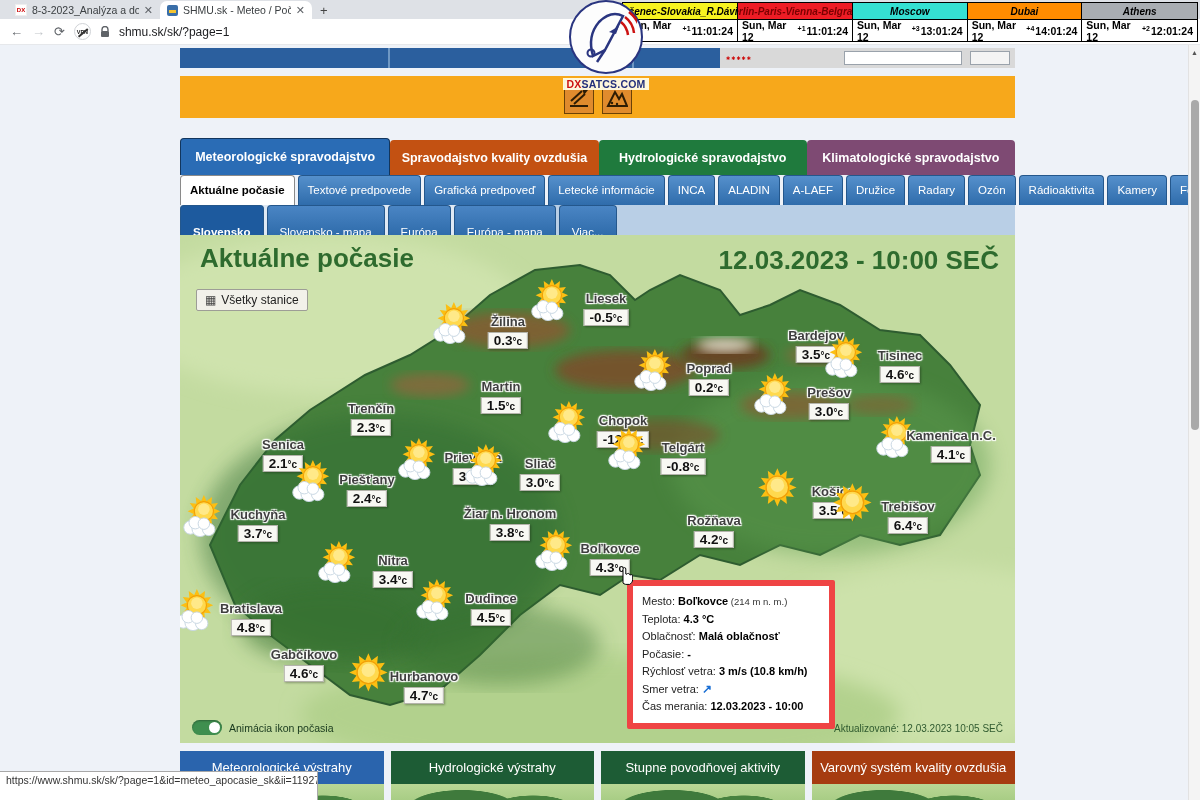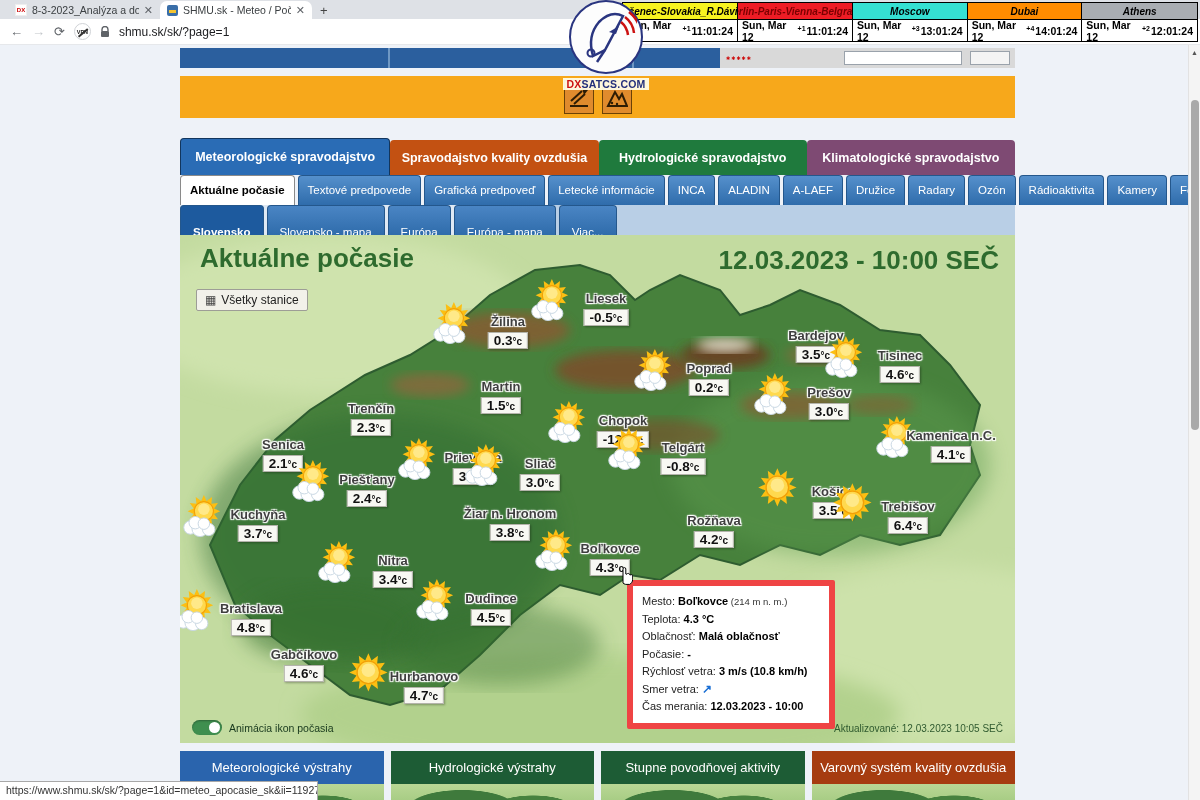--- a/index.html
+++ b/index.html
@@ -102,21 +102,21 @@
   
   #bottomrow { display:flex; gap:7px; margin-top:8px; }
   .bpanel { width:203.5px; }
   .bphead { height:33px; display:flex; align-items:center; justify-content:center; color:#fff; font-size:13px; }
   .bpthumb { height:19px; background:
       radial-gradient(ellipse 90px 30px at 35% 125%, #3f7a3c 58%, rgba(63,122,60,0) 60%),
       radial-gradient(ellipse 70px 24px at 70% 135%, #47823f 58%, rgba(63,122,60,0) 60%),
       linear-gradient(#b9d795,#a5cb82); }
 
   
-  #statusbox { position:absolute; left:0; bottom:0; width:318px; height:19px; background:#fff; border:1px solid #a8a8a8; border-left:none; border-bottom:none; font-size:10.5px; color:#333; line-height:17px; padding:0 6px; white-space:nowrap; overflow:hidden; z-index:20; }
+  #statusbox { position:absolute; left:0; bottom:0; width:318px; height:29px; background:#fff; border:1px solid #a8a8a8; border-left:none; border-bottom:none; font-size:10.5px; color:#333; line-height:17px; padding:0 6px; white-space:nowrap; overflow:hidden; z-index:20; }
   #scrollbar { position:absolute; right:0; top:45px; width:12px; height:755px; background:#f4f4f4; border-left:1px solid #e2e2e2; z-index:30; }
   #scrollup { position:absolute; top:4px; left:2px; font-size:7px; color:#555; }
   #scrollthumb { position:absolute; top:55px; left:2px; width:8px; height:330px; background:#a9a9a9; border-radius:4px; }
 </style>
 </head>
 <body>
 
 <div id="chrome">
   <div id="tabstrip">
     <div class="btab">

